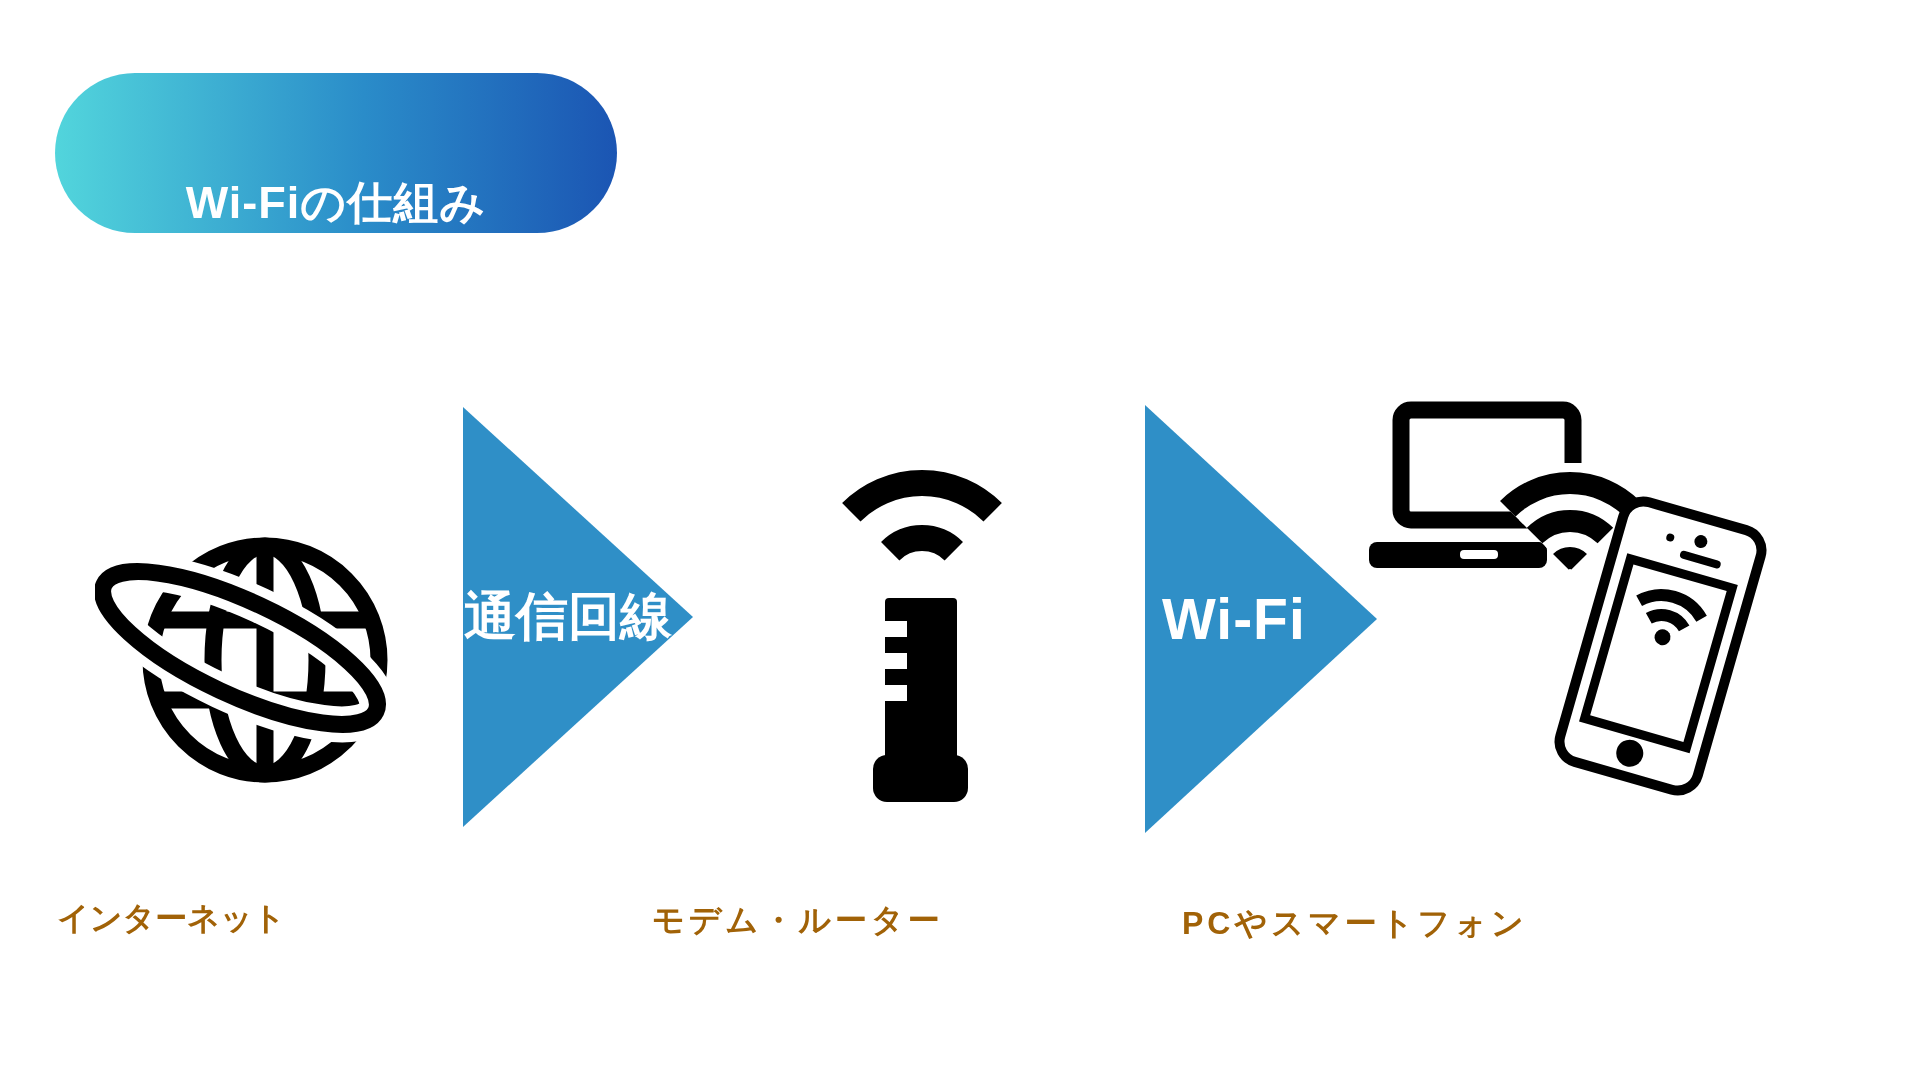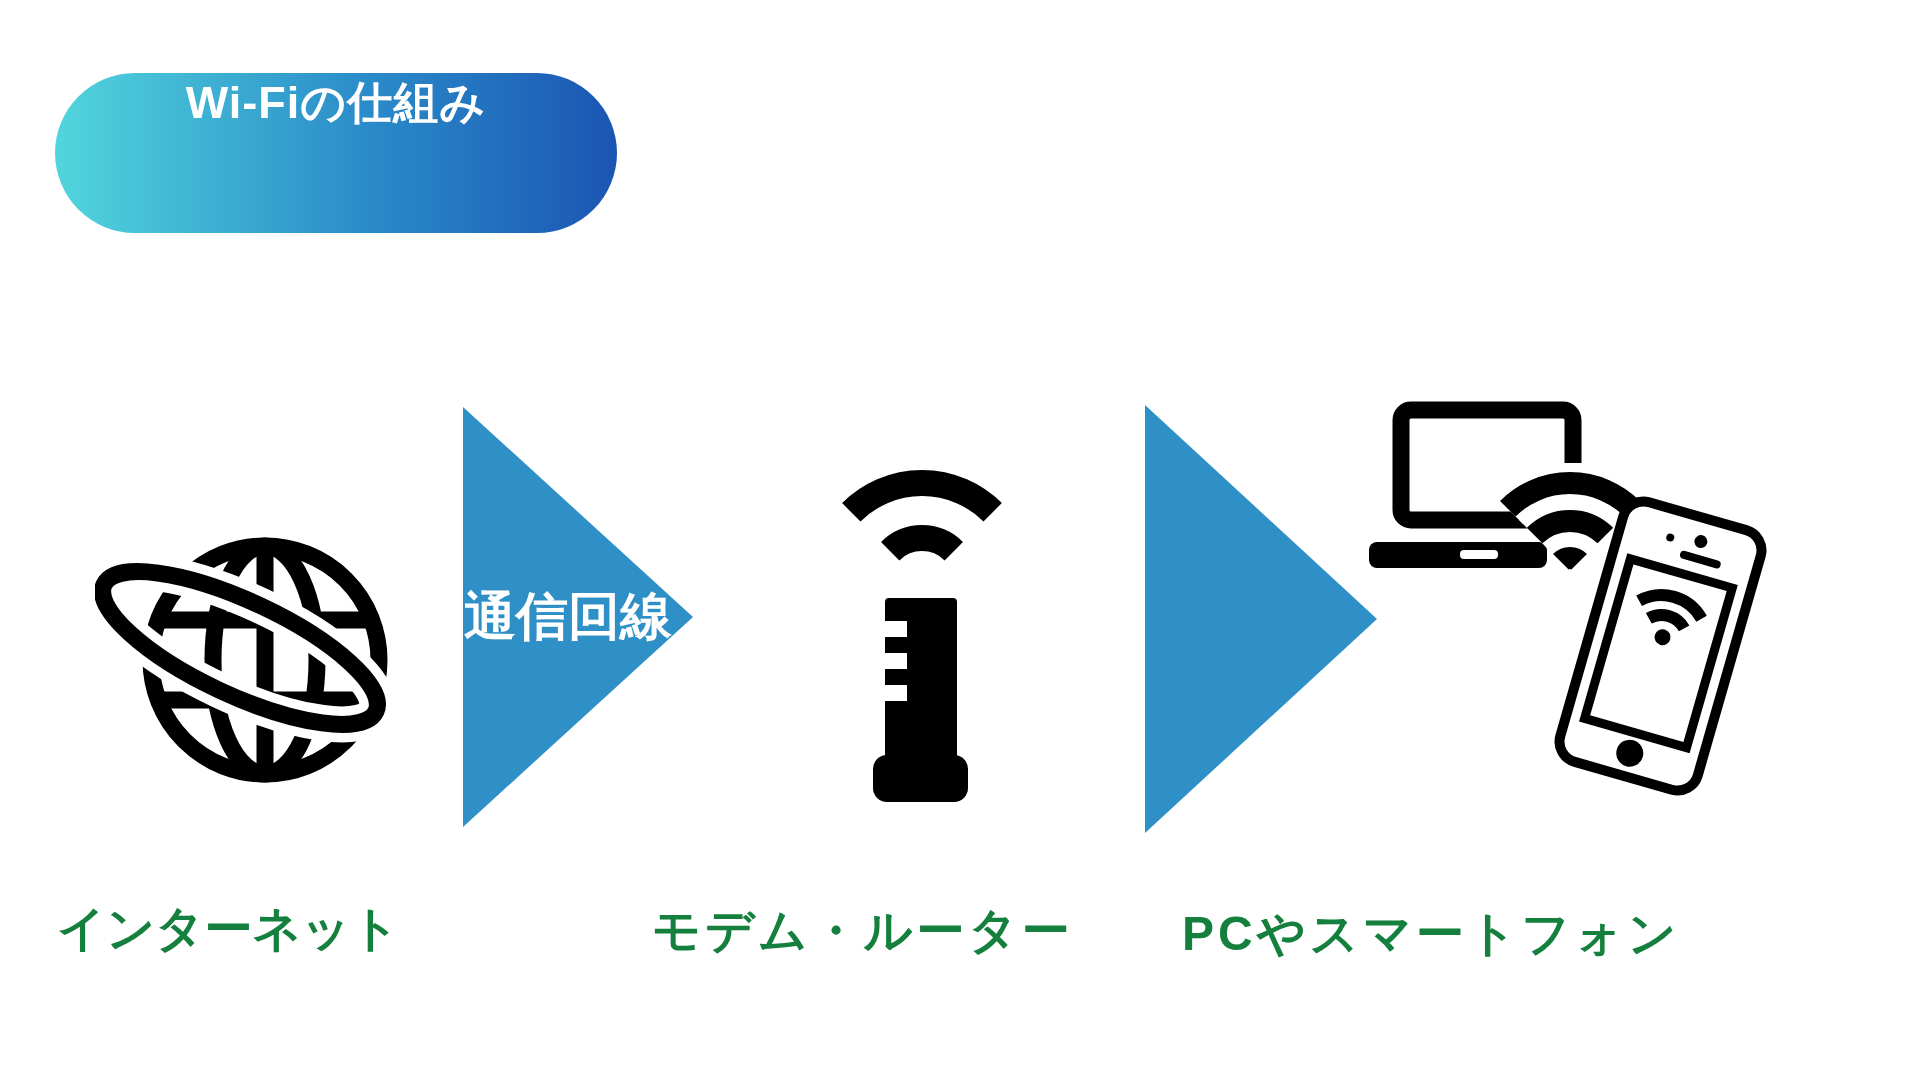--- a/index.html
+++ b/index.html
@@ -8,21 +8,21 @@
     background:#ffffff;
     font-family:"Liberation Sans","DejaVu Sans",sans-serif;
   }
   .abs{position:absolute;}
 
   
   .badge{
     left:55px;top:73px;width:562px;height:160px;
     border-radius:80px;
     background:linear-gradient(90deg,#52d5dc 0%,#2a8cc9 55%,#1b55b3 100%);
-    display:flex;align-items:flex-start;justify-content:center;
+    display:flex;align-items:flex-end;justify-content:center;
   }
   .badge-text{
     color:#ffffff;font-size:45px;font-weight:bold;letter-spacing:1px;
     white-space:nowrap;
   }
 
   
   .arrow{overflow:visible;}
   .arrow .tri{
     position:absolute;left:0;top:0;width:100%;height:100%;
@@ -55,21 +55,21 @@
   .phone .mic-dot{position:absolute;left:42px;top:19px;width:8px;height:8px;border-radius:50%;background:#000;}
   .phone .speaker{position:absolute;left:60px;top:32px;width:42px;height:8px;border-radius:4px;background:#000;}
   .phone .phone-screen{
     position:absolute;left:9px;top:50px;width:115px;height:175px;
     border:9px solid #000;background:#fff;box-sizing:border-box;
   }
   .phone .home-btn{position:absolute;left:53px;top:228px;width:27px;height:27px;border-radius:50%;background:#000;}
 
   
   .node-label{
-    color:#15803d;font-size:48px;font-weight:bold;white-space:nowrap;
+    color:#a16207;font-size:32px;font-weight:bold;white-space:nowrap;
   }
   .label1{left:57px;top:897px;}
   .label2{left:652px;top:899px;letter-spacing:4px;}
   .label3{left:1182px;top:902px;letter-spacing:4px;}
 </style>
 </head>
 <body>
 
 <div class="abs badge">
   <span class="badge-text">Wi-Fiの仕組み</span>
@@ -103,20 +103,21 @@
   <rect x="43" y="287" width="95" height="47" rx="14" fill="#000000"></rect>
   <g fill="#ffffff">
     <rect x="51" y="153" width="26" height="16"></rect>
     <rect x="51" y="185" width="26" height="16"></rect>
     <rect x="51" y="217" width="26" height="16"></rect>
   </g>
 </svg>
 
 <div class="abs arrow arrow2">
   <div class="tri"></div>
+  <span class="arrow-label">Wi-Fi</span>
 </div>
 
 <svg class="abs laptop-svg" width="240" height="175" viewBox="0 0 240 175" xmlns="http://www.w3.org/2000/svg">
   <rect x="33" y="12" width="172" height="110" rx="10" fill="#ffffff" stroke="#000000" stroke-width="17"></rect>
   <rect x="1" y="144" width="178" height="26" rx="8" fill="#000000"></rect>
   <rect x="92" y="152" width="38" height="9" rx="4" fill="#ffffff"></rect>
 </svg>
 
 <svg class="abs laptop-wifi-svg" width="150" height="118" viewBox="0 0 150 118" xmlns="http://www.w3.org/2000/svg">
   <g fill="none" stroke="#ffffff" stroke-width="44">

